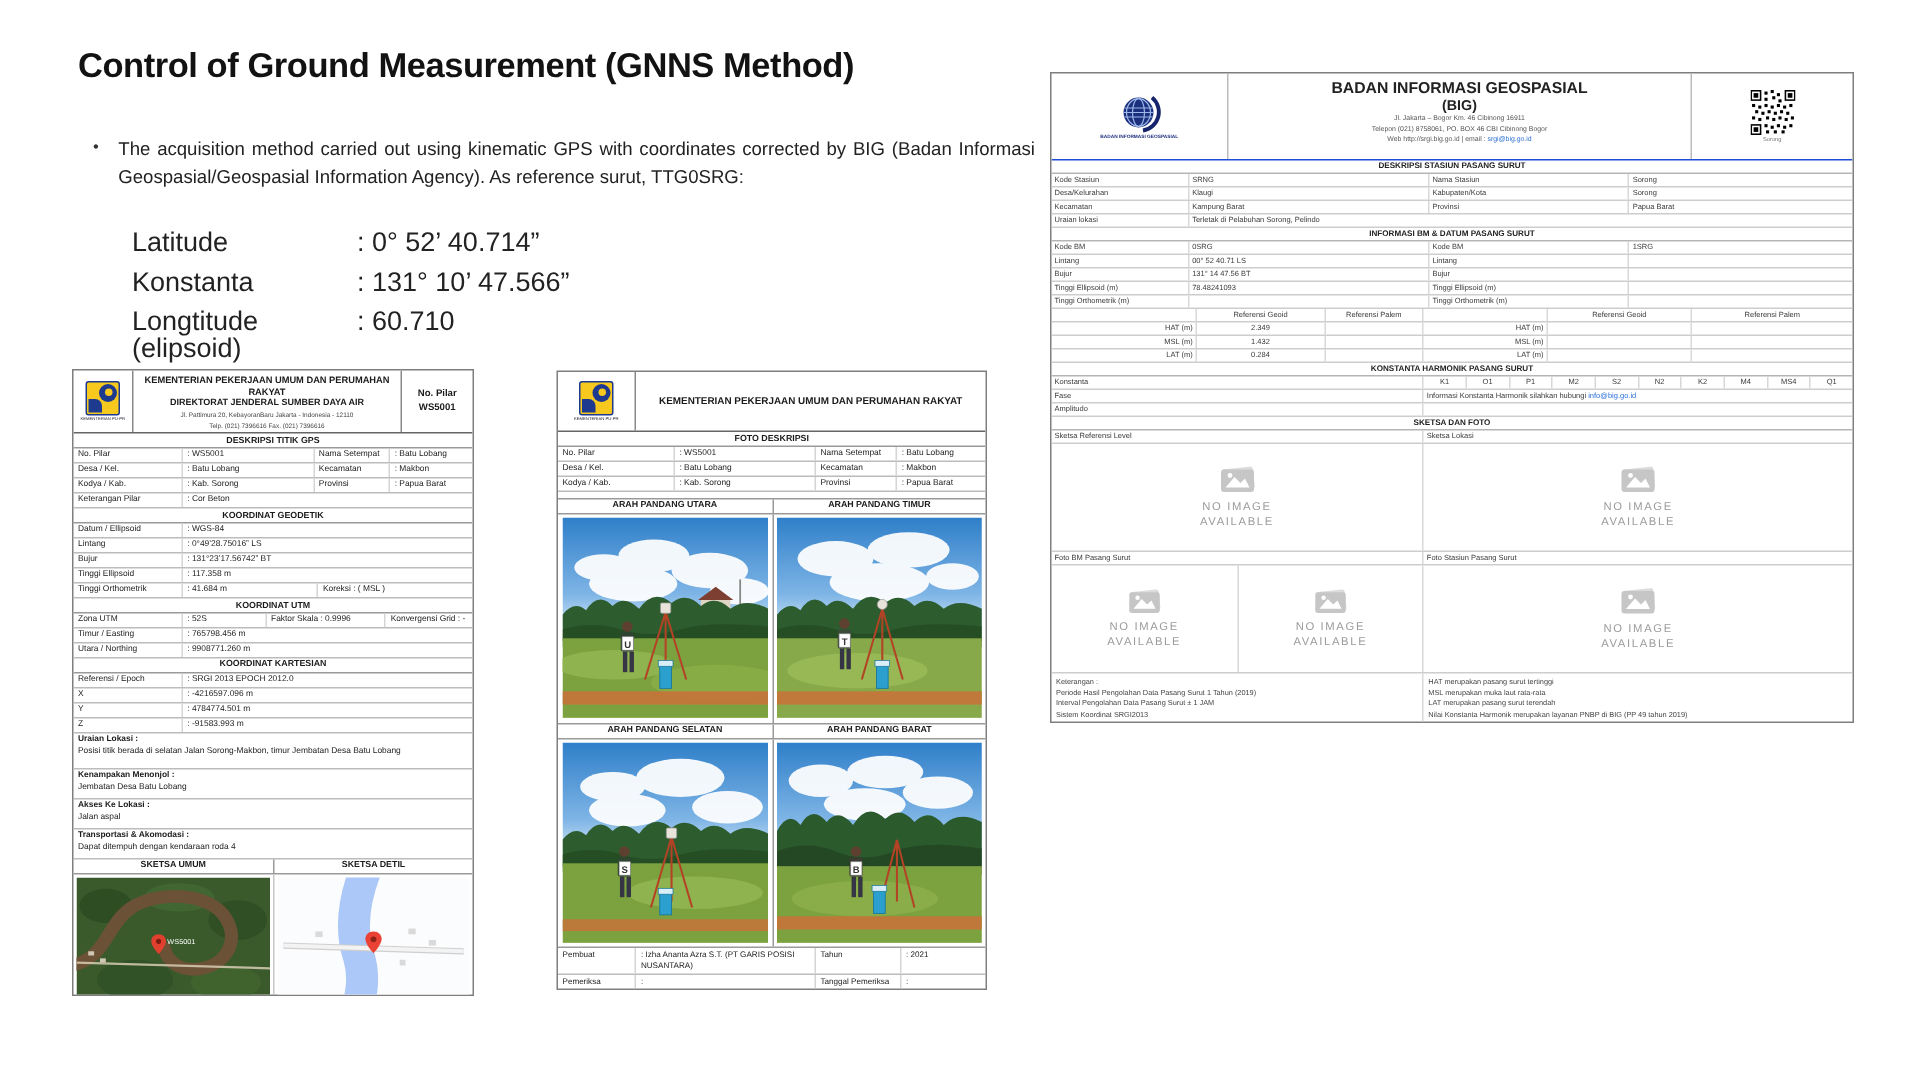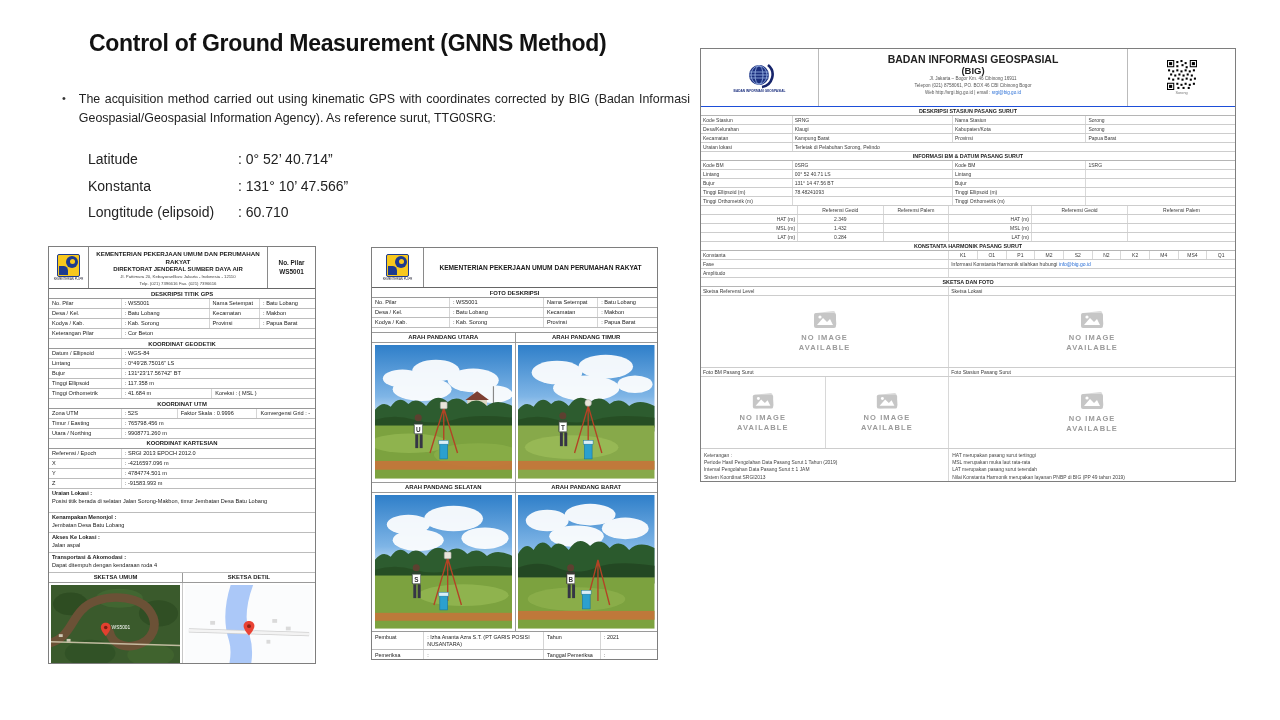--- a/index.html
+++ b/index.html
@@ -1,24 +1,24 @@
 <!DOCTYPE html>
 <html><head>
 <meta charset="utf-8">
 <style>
   html,body{margin:0;padding:0;}
   body{width:1280px;height:720px;background:#fff;position:relative;font-family:"Liberation Sans",sans-serif;overflow:hidden;}
   *{box-sizing:border-box;}
 
   
-  .slide-title{position:absolute;left:52px;top:30px;font-size:23px;font-weight:bold;color:#121212;letter-spacing:-0.3px;margin-left:37px;}
+  .slide-title{position:absolute;left:52px;top:30px;font-size:23px;font-weight:bold;color:#121212;letter-spacing:-0.3px;}
   .bullet-row{position:absolute;left:62px;top:90px;width:628px;display:flex;gap:13px;}
   .bullet-marker{font-size:11px;color:#333;line-height:1.6;}
   .bullet-text{font-size:12.4px;color:#222;line-height:1.55;text-align:justify;}
-  .coords{position:absolute;left:88px;top:152px;font-size:14px;color:#222;}
+  .coords{position:absolute;left:88px;top:152px;font-size:18px;color:#222;}
   .coord-row{display:grid;grid-template-columns:150px auto;margin-bottom:13.5px;line-height:1.0;height:13px;}
 
   
   .doc{position:absolute;background:#fff;border:1px solid #7e7e7e;display:flex;flex-direction:column;color:#1b1b1b;overflow:hidden;}
   .bar{text-align:center;font-weight:bold;font-size:5.9px;border-bottom:1px solid #9a9a9a;padding:1.5px 0;flex:none;}
   .bar2{display:grid;grid-template-columns:50% 50%;border-bottom:1px solid #9a9a9a;flex:none;}
   .bar2>span{text-align:center;font-weight:bold;font-size:5.9px;padding:1.5px 0;border-left:1px solid #9a9a9a;}
   .bar2>span:first-child{border-left:none;}
 
   
@@ -81,21 +81,21 @@
   .bg6 .rgt{text-align:right;}
   .bgk{grid-template-columns:46.3% repeat(10,1fr);}
   .bgk>span.h{text-align:center;font-weight:normal;}
   .bgf{grid-template-columns:46.3% 53.7%;}
   .noimg-row{display:grid;border-bottom:1px solid #cdcdcd;height:72px;flex:none;}
   .n2{grid-template-columns:46.3% 53.7%;}
   .n3{grid-template-columns:23.15% 23.15% 53.7%;}
   .noimg-cell{border-left:1px solid #d8d8d8;display:flex;align-items:center;justify-content:center;}
   .noimg-cell:first-child{border-left:none;}
   .noimg{display:flex;flex-direction:column;align-items:center;gap:3px;}
-  .noimg-text{font-size:7.5px;font-weight:bold;color:#9b9b9b;letter-spacing:1.1px;text-align:center;line-height:1.35;}
+  .noimg-text{font-size:7.5px;font-weight:normal;color:#9b9b9b;letter-spacing:1.1px;text-align:center;line-height:1.35;}
   .ket-row{display:grid;grid-template-columns:46.3% 53.7%;height:46px;border-bottom:1px solid #cdcdcd;font-size:4.9px;color:#444;flex:none;}
   .ket-row>div{padding:2.5px 3px;border-left:1px solid #d8d8d8;line-height:1.5;}
   .ket-row>div:first-child{border-left:none;}
 
   
   #pu-doc{left:48px;top:246px;width:268px;height:418px;}
   #foto-doc{left:371px;top:247px;width:287px;height:413px;}
   #big-doc{left:700px;top:48px;width:536px;height:434px;}
 </style>
 </head>

